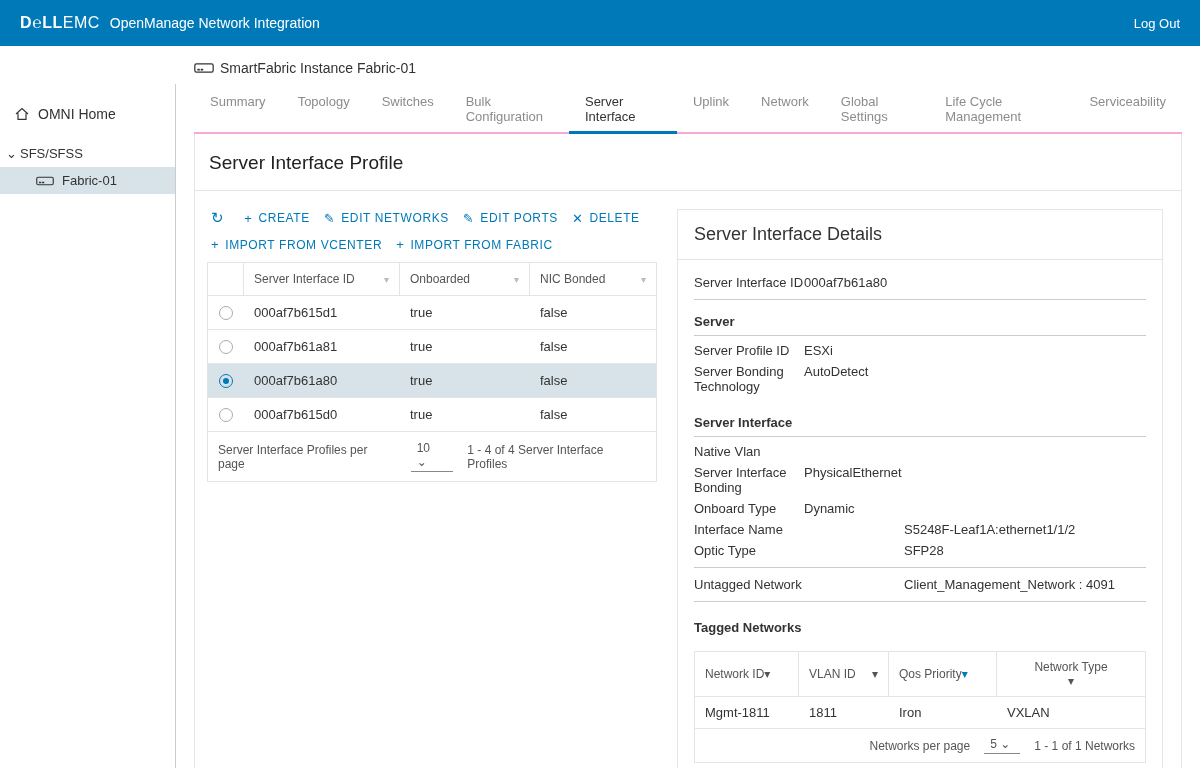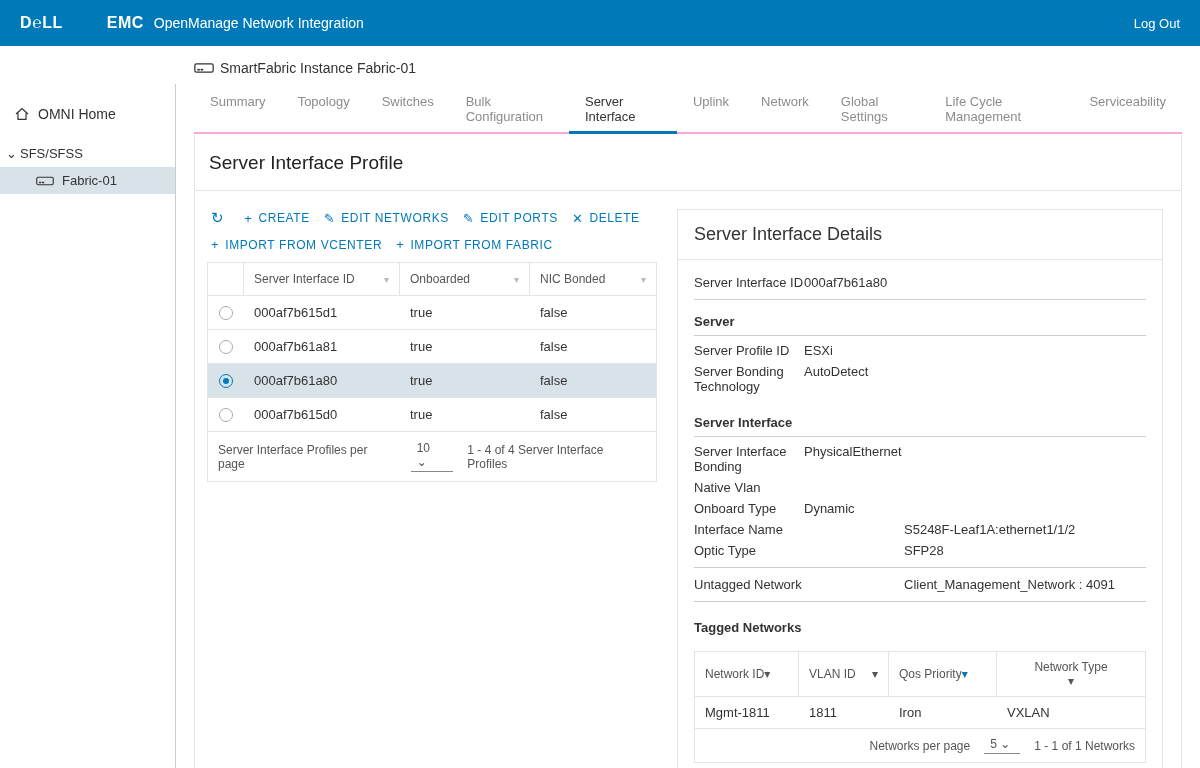--- a/index.html
+++ b/index.html
@@ -1,21 +1,21 @@
 <!DOCTYPE html>
 <html><head>
 <meta charset="utf-8">
 <style>
 * { box-sizing: border-box; margin: 0; padding: 0; }
 body { font-family: -apple-system, BlinkMacSystemFont, "Segoe UI", Arial, sans-serif; font-size: 13px; color: #333; background: #fff; }
 
 .topbar { background: #0079b8; color: #fff; height: 46px; display: flex; align-items: center; padding: 0 20px; }
 .brand { display: flex; align-items: baseline; }
 .brand-logo { font-weight: bold; font-size: 16px; letter-spacing: 0.5px; }
-.brand-logo .emc { font-weight: 700; margin-left: 44px; }
+.brand-logo .emc { font-weight: 400; }
 .brand-product { margin-left: 10px; font-size: 14px; font-weight: 300; }
 .topbar-spacer { flex: 1; }
 .logout { font-size: 13px; cursor: pointer; }
 
 .layout { display: flex; height: calc(768px - 46px); }
 .sidebar { width: 176px; border-right: 1px solid #ccc; padding-top: 16px; flex-shrink: 0; margin-top: 38px; }
 .side-home { display: flex; align-items: center; padding: 6px 14px 14px; font-size: 14px; color: #333; cursor: pointer; }
 .side-home .icon { width: 16px; height: 14px; margin-right: 8px; }
 .side-group { padding: 6px 0; }
 .side-group-head { display: flex; align-items: center; padding: 4px 6px 6px 6px; font-size: 13px; color: #333; cursor: pointer; }
@@ -261,26 +261,26 @@
                 </div>
               <div class="drow">
                   <div class="dk">Server Bonding Technology</div>
                   <div class="dv">AutoDetect</div>
                 </div>
             </div>
 
             <div class="dsec">
               <div class="dsec-title">Server Interface</div>
               <div class="drow">
+                  <div class="dk">Native Vlan</div>
+                  <div class="dv"></div>
+                </div>
+              <div class="drow">
                   <div class="dk">Server Interface Bonding</div>
                   <div class="dv">PhysicalEthernet</div>
-                </div>
-              <div class="drow">
-                  <div class="dk">Native Vlan</div>
-                  <div class="dv"></div>
                 </div>
               <div class="drow">
                   <div class="dk">Onboard Type</div>
                   <div class="dv">Dynamic</div>
                 </div>
               <div class="drow wide">
                   <div class="dk">Interface Name</div>
                   <div class="dv">S5248F-Leaf1A:ethernet1/1/2</div>
                 </div>
               <div class="drow wide">

